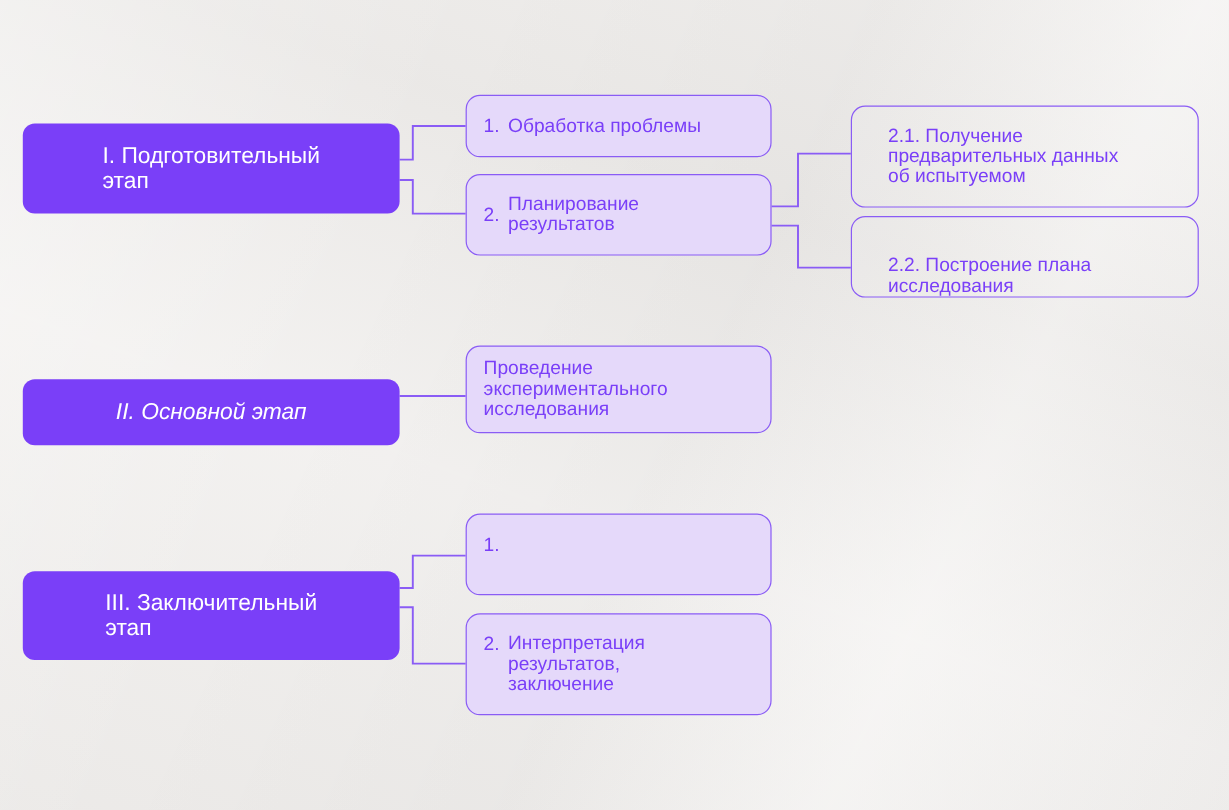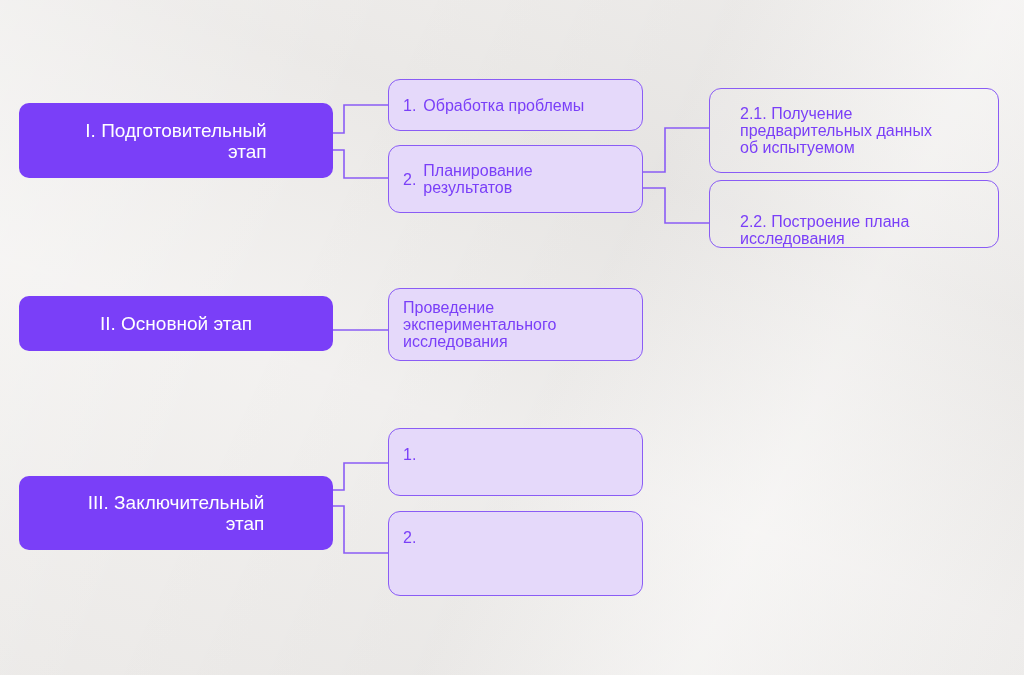--- a/index.html
+++ b/index.html
@@ -3,21 +3,21 @@
 <meta charset="utf-8">
 <style>
   html,body{margin:0;padding:0;}
   body{width:1024px;height:675px;position:relative;overflow:hidden;
     background:#efedeb;font-family:"Liberation Sans","DejaVu Sans",sans-serif;}
   .bg{position:absolute;inset:0;
     background:
       linear-gradient(115deg, rgba(255,255,255,0.35) 0%, rgba(255,255,255,0) 30%, rgba(0,0,0,0.02) 55%, rgba(255,255,255,0.3) 75%, rgba(0,0,0,0.02) 100%),
       linear-gradient(20deg, rgba(0,0,0,0.015) 0%, rgba(255,255,255,0.25) 40%, rgba(0,0,0,0.02) 70%, rgba(255,255,255,0.2) 100%);}
   .stage{position:absolute;left:19px;width:314px;background:#7a3ff8;border-radius:10px;
-    color:#fff;font-size:19px;line-height:21px;text-align:right;
+    color:#fff;font-size:19px;line-height:21px;text-align:left;
     display:flex;align-items:center;justify-content:center;box-sizing:border-box;padding:0 10px;}
   .sub{position:absolute;box-sizing:border-box;border:1.5px solid #8a5cf5;border-radius:12px;
     background:#e5d9fa;color:#7a3ff8;font-size:16px;line-height:17px;
     display:flex;align-items:center;padding:0 14px;}
   .sub.outline{background:rgba(255,255,255,0.08);}
   .sub .num{flex:none;margin-right:7px;}
   .sub .txt{white-space:pre-line;}
   svg.lines{position:absolute;left:0;top:0;}
 </style>
 </head>
@@ -57,31 +57,34 @@
 <div class="sub outline" style="left:709px;top:88px;width:290px;height:85px;padding-left:30px;">
   <span class="txt">2.1. Получение
 предварительных данных
 об испытуемом</span>
 </div>
 <div class="sub outline" style="left:709px;top:180px;width:290px;height:68px;padding-left:30px;align-items:flex-end;">
   <span class="txt">2.2. Построение плана
 исследования</span>
 </div>
 
-<div class="stage" style="top:296px;height:55px;">
+<div class="stage" style="top:316px;height:55px;font-style:italic;">
   <span style="white-space:pre-line">II. Основной этап</span>
 </div>
 <div class="sub" style="left:388px;top:288px;width:255px;height:73px;">
   <span class="txt">Проведение
 экспериментального
 исследования</span>
 </div>
 
 <div class="stage" style="top:460px;height:74px;margin-top:16px;">
   <span style="white-space:pre-line">III. Заключительный
 этап</span>
 </div>
 <div class="sub" style="left:388px;top:428px;width:255px;height:68px;">
   <span class="num" style="align-self:flex-start;margin-top:17px;">1.</span>
 </div>
 <div class="sub" style="left:388px;top:511px;width:255px;height:85px;">
   <span class="num" style="align-self:flex-start;margin-top:17px;">2.</span>
+  <span class="txt">Интерпретация
+результатов,
+заключение</span>
 </div>
 
 </body></html>

